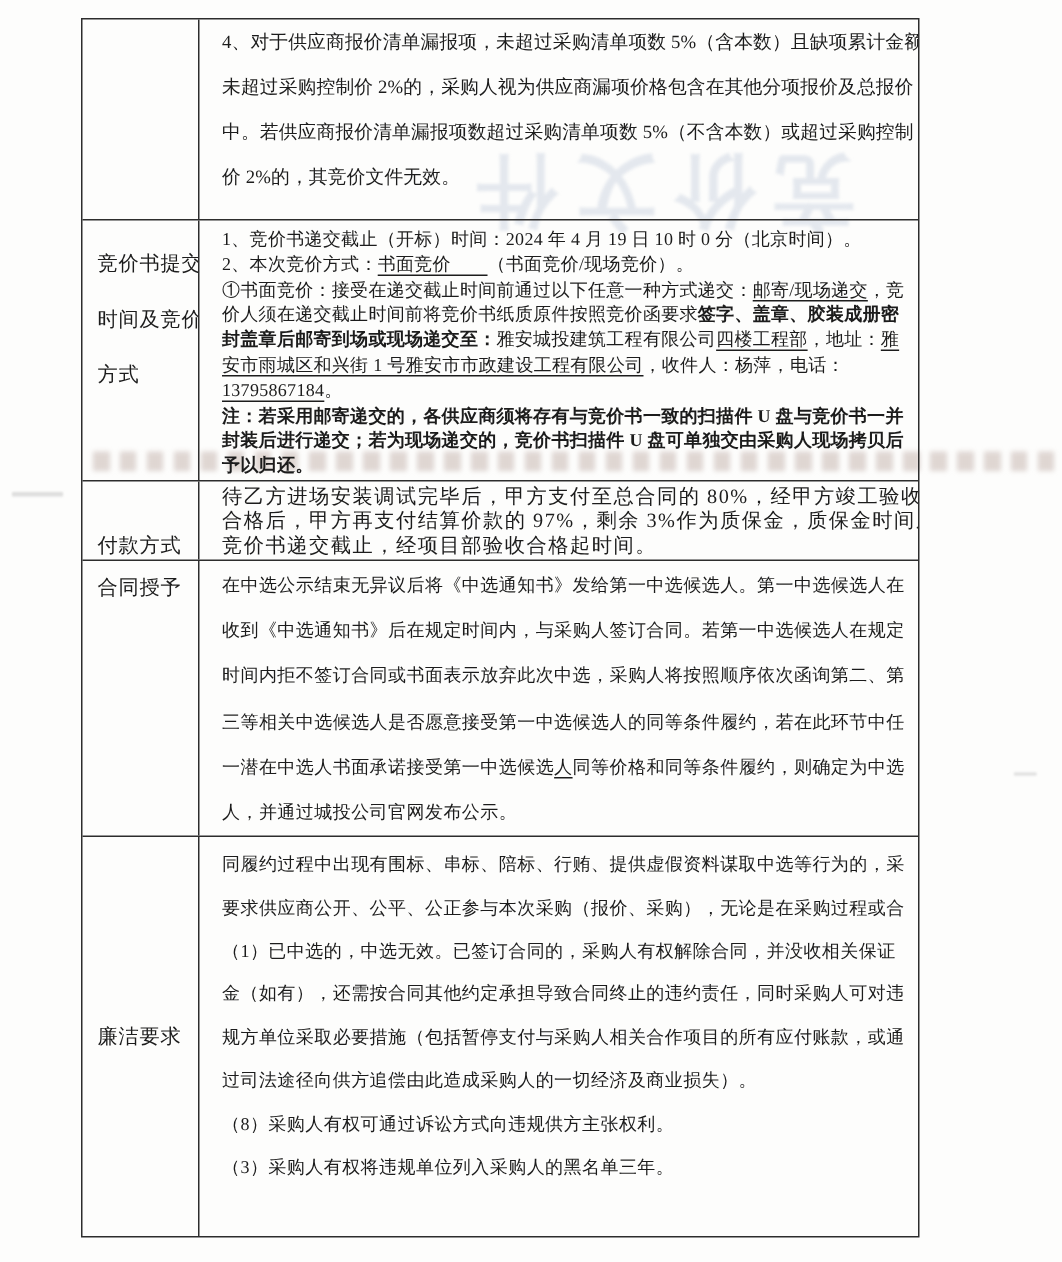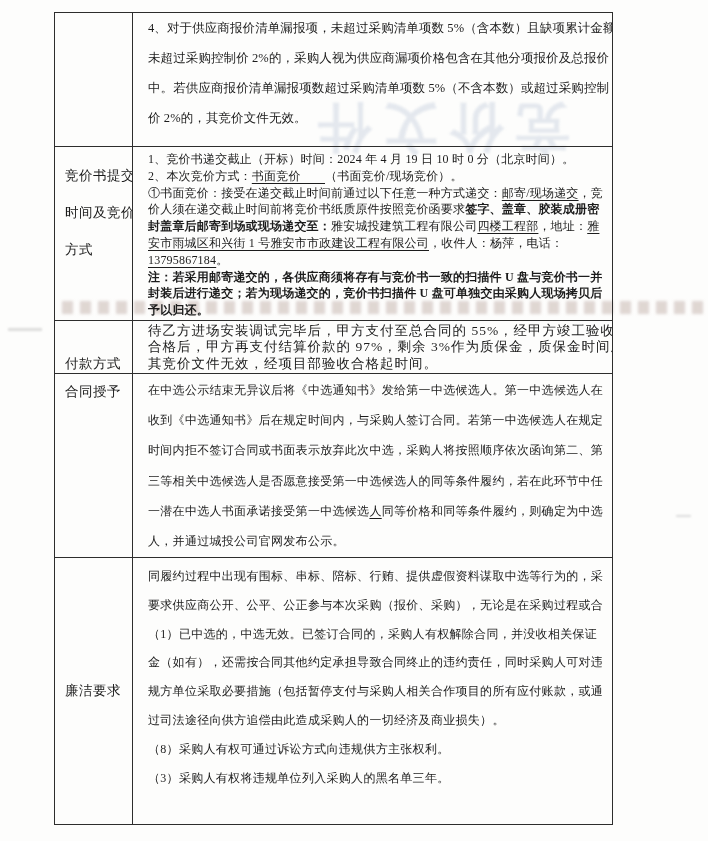--- a/index.html
+++ b/index.html
@@ -103,23 +103,23 @@
           <div class="line"><span class="b">封装后进行递交；若为现场递交的，竞价书扫描件 U 盘可单独交由采购人现场拷贝后</span></div>
           <div class="line"><span class="b">予以归还。</span></div>
         </div>
     </div>
 
     <div class="row r3">
       <div class="lbl">
           <div class="line"><span>付款方式</span></div>
         </div>
       <div class="cnt">
-          <div class="line"><span>待乙方进场安装调试完毕后，甲方支付至总合同的 55%，经甲方竣工验收</span></div>
+          <div class="line"><span>待乙方进场安装调试完毕后，甲方支付至总合同的 80%，经甲方竣工验收</span></div>
           <div class="line"><span>合格后，甲方再支付结算价款的 97%，剩余 3%作为质保金，质保金时间从</span></div>
-          <div class="line"><span>其竞价文件无效，经项目部验收合格起时间。</span></div>
+          <div class="line"><span>竞价书递交截止，经项目部验收合格起时间。</span></div>
         </div>
     </div>
 
     <div class="row r4">
       <div class="lbl">
           <div class="line"><span>合同授予</span></div>
         </div>
       <div class="cnt">
           <div class="line"><span>在中选公示结束无异议后将《中选通知书》发给第一中选候选人。第一中选候选人在</span></div>
           <div class="line"><span>收到《中选通知书》后在规定时间内，与采购人签订合同。若第一中选候选人在规定</span></div>

